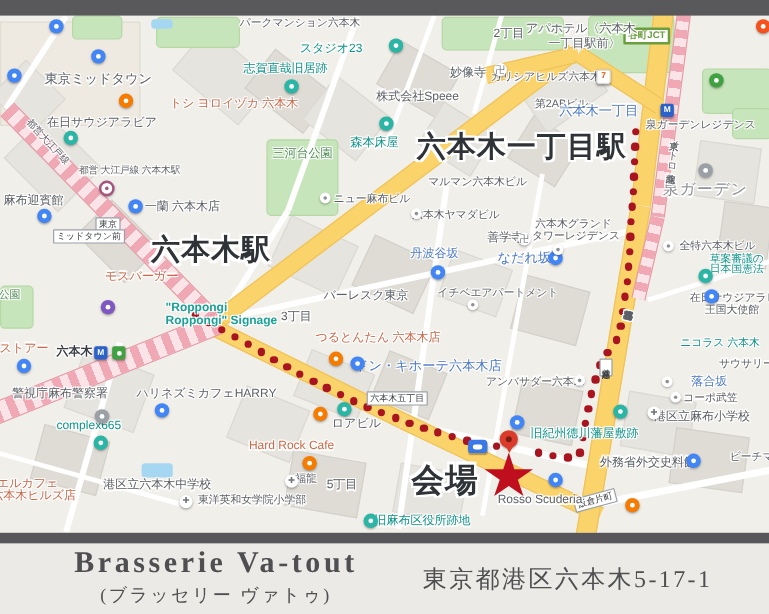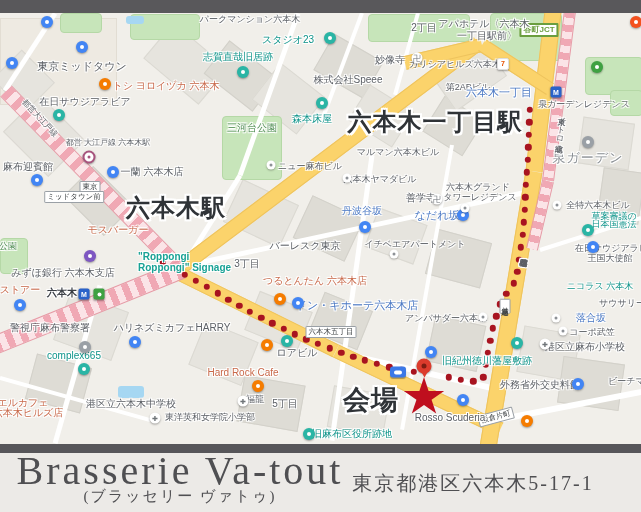--- a/index.html
+++ b/index.html
@@ -76,21 +76,21 @@
   #venue-pin .c{width:5px;height:5px;border-radius:50%;background:#7d1d12;}
   #venue-star{width:42px;height:40px;background:#bf0f1e;z-index:8;transform:translate(-50%,-50%);
        clip-path:polygon(50% 0%,61% 35%,98% 35%,68% 57%,79% 91%,50% 70%,21% 91%,32% 57%,2% 35%,39% 35%);}
   #venue-bluebox{width:16px;height:11px;border-radius:3px;background:#3b78e7;z-index:7;transform:translate(-50%,-50%);
        display:flex;align-items:center;justify-content:center;box-shadow:0 1px 1px rgba(0,0,0,.3);}
   #venue-bluebox .c{width:8px;height:4px;border-radius:2px;background:#fff;}
   
   #midbar{left:0;top:444px;width:641px;height:9px;background:#57565a;z-index:20;}
   #footer{left:0;top:453px;width:641px;height:59px;background:#eceae7;z-index:20;
        font-family:"Liberation Serif","DejaVu Serif",serif;color:#4f4f52;}
-  #venue-name{left:180px;top:17px;transform:translate(-50%,-50%);font-size:40px;letter-spacing:3px;white-space:nowrap;}
+  #venue-name{left:180px;top:17px;transform:translate(-50%,-50%);font-size:25px;letter-spacing:3px;white-space:nowrap;font-weight:bold;}
   #venue-kana{left:180px;top:43px;transform:translate(-50%,-50%);font-size:15px;letter-spacing:2px;white-space:nowrap;}
   #venue-address{left:473px;top:30px;transform:translate(-50%,-50%);font-size:20px;letter-spacing:2px;white-space:nowrap;}
 </style>
 </head>
 <body>
 
 <div id="map" class="abs">
     <div class="abs bldlg" style="left: 0px; top: 18px; width: 115px; height: 85px; transform: rotate(0deg);"></div>
     <div class="abs bld" style="left: 12px; top: 110px; width: 62px; height: 50px; transform: rotate(45deg);"></div>
     <div class="abs bld2" style="left: 70px; top: 180px; width: 55px; height: 40px; transform: rotate(45deg);"></div>
@@ -203,24 +203,24 @@
     <div class="abs rdot" style="left: 401.286px; top: 370.172px; width: 6.4px; height: 6.4px; background: rgb(168, 20, 32);"></div>
     <div class="abs rdot" style="left: 413.677px; top: 371.824px; width: 6.4px; height: 6.4px; background: rgb(168, 20, 32);"></div>
     <div class="abs boxlbl jct" style="left: 539px; top: 30px;">谷町JCT</div>
     <div class="abs boxlbl" style="left: 90px; top: 187px;">東京</div>
     <div class="abs boxlbl" style="left: 74px; top: 197px;">ミッドタウン前</div>
     <div class="abs boxlbl" style="left: 331px; top: 332px;">六本木五丁目</div>
     <div class="abs boxlbl" style="left: 496px; top: 417px; transform: translate(-50%, -50%) rotate(-15deg);">飯倉片町</div>
     <div class="abs boxlbl vert" style="left: 505px; top: 306px;">麻布通り</div>
     <div class="abs lbl g" style="left: 250px; top: 19px; font-size: 9px;">パークマンション六本木</div>
     <div class="abs lbl g" style="left: 82px; top: 66px; font-size: 11px;">東京ミッドタウン</div>
-    <div class="abs lbl o" style="left: 151px; top: 86px; font-size: 10px; padding-left: 30px;">トシ ヨロイヅカ 六本木</div>
+    <div class="abs lbl o" style="left: 180px; top: 86px; font-size: 10px; padding-left: 30px;">トシ ヨロイヅカ 六本木</div>
     <div class="abs lbl g" style="left: 85px; top: 102px; font-size: 10px;">在日サウジアラビア</div>
     <div class="abs lbl t" style="left: 238px; top: 57px; font-size: 10px;">志賀直哉旧居跡</div>
-    <div class="abs lbl t" style="left: 288px; top: 40px; font-size: 10px;">スタジオ23</div>
+    <div class="abs lbl t" style="left: 276px; top: 40px; font-size: 10px;">スタジオ23</div>
     <div class="abs lbl g" style="left: 390px; top: 60px; font-size: 10px;">妙像寺</div>
     <div class="abs lbl g" style="left: 348px; top: 80px; font-size: 10px;">株式会社Speee</div>
     <div class="abs lbl g" style="left: 424px; top: 28px; font-size: 10px;">2丁目</div>
     <div class="abs lbl g" style="left: 484px; top: 24px; font-size: 10px;">アパホテル〈六本木</div>
     <div class="abs lbl g" style="left: 487px; top: 36px; font-size: 10px;">一丁目駅前〉</div>
     <div class="abs lbl g" style="left: 455px; top: 64px; font-size: 9px;">ガリシアヒルズ六本木</div>
     <div class="abs lbl g" style="left: 468px; top: 87px; font-size: 9px;">第2ABビル</div>
     <div class="abs lbl b" style="left: 499px; top: 92px; font-size: 11px;">六本木一丁目</div>
     <div class="abs lbl g" style="left: 584px; top: 104px; font-size: 9px;">泉ガーデンレジデンス</div>
     <div class="abs lbl area" style="left: 588px; top: 158px; font-size: 13px;">泉ガーデン</div>
@@ -233,21 +233,20 @@
     <div class="abs lbl g" style="left: 622px; top: 303px; font-size: 9px;">サウサリー</div>
     <div class="abs lbl b" style="left: 591px; top: 318px; font-size: 10px;">落合坂</div>
     <div class="abs lbl g" style="left: 592px; top: 332px; font-size: 9px;">コーポ武笠</div>
     <div class="abs lbl g" style="left: 585px; top: 347px; font-size: 10px;">港区立麻布小学校</div>
     <div class="abs lbl g" style="left: 540px; top: 385px; font-size: 10px;">外務省外交史料館</div>
     <div class="abs lbl g" style="left: 631px; top: 381px; font-size: 9px;">ビーチマン</div>
     <div class="abs lbl g" style="left: 28px; top: 167px; font-size: 10px;">麻布迎賓館</div>
     <div class="abs lbl g" style="left: 108px; top: 142px; font-size: 8px;">都営 大江戸線 六本木駅</div>
     <div class="abs lbl g" style="left: 152px; top: 172px; font-size: 10px;">一蘭 六本木店</div>
     <div class="abs lbl o" style="left: 118px; top: 230px; font-size: 10px;">モスバーガー</div>
-    <div class="abs lbl g" style="left: 63px; top: 273px; font-size: 10px;">みずほ銀行 六本木支店</div>
     <div class="abs lbl o" style="left: 20px; top: 290px; font-size: 10px;">ストアー</div>
     <div class="abs lbl st" style="left: 62px; top: 293px; font-size: 10px;">六本木</div>
     <div class="abs lbl g" style="left: 50px; top: 328px; font-size: 10px;">警視庁麻布警察署</div>
     <div class="abs lbl t" style="left: 74px; top: 355px; font-size: 10px;">complex665</div>
     <div class="abs lbl g" style="left: 172px; top: 328px; font-size: 10px;">ハリネズミカフェHARRY</div>
     <div class="abs lbl o" style="left: 23px; top: 403px; font-size: 10px;">エルカフェ</div>
     <div class="abs lbl o" style="left: 28px; top: 413px; font-size: 10px;">六本木ヒルズ店</div>
     <div class="abs lbl g" style="left: 131px; top: 404px; font-size: 10px;">港区立六本木中学校</div>
     <div class="abs lbl g" style="left: 210px; top: 417px; font-size: 9px;">東洋英和女学院小学部</div>
     <div class="abs lbl grn" style="left: 252px; top: 128px; font-size: 10px;">三河台公園</div>

